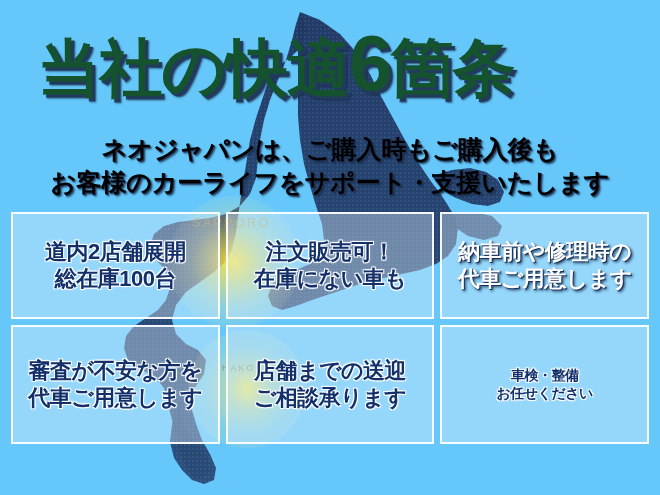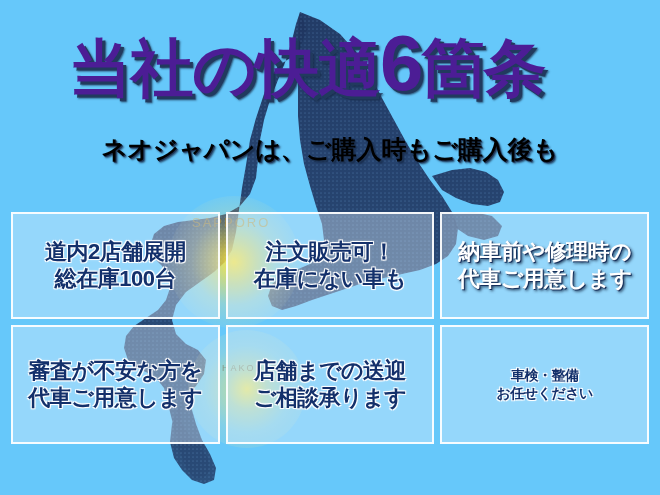--- a/index.html
+++ b/index.html
@@ -87,27 +87,26 @@
   
   #headline {
     position: absolute;
     left: 0;
     top: 24px;
     width: 552px;
     text-align: center;
     font-size: 63px;
     font-weight: bold;
     line-height: 1.0;
-    color: #4c1d95;
+    color: #14532d;
     letter-spacing: -1px;
     text-shadow:
        3px 3px 0 #213a5e,
        4px 4px 2px rgba(20,38,66,0.7);
     white-space: nowrap;
-    margin-left: 31px;
   }
   #headline .num {
     font-size: 78px;
     letter-spacing: -2px;
   }
 
   
   #subtitle {
     position: absolute;
     left: 0;
@@ -241,20 +240,21 @@
     <div class="city-glow" id="glow-sapporo"></div>
     <div class="city-glow" id="glow-hakodate"></div>
     <div class="city-label" id="label-sapporo">SAPPORO</div>
     <div class="city-label" id="label-hakodate">HAKODATE</div>
   </div>
 
   <div id="headline"><span>当社の快適</span><span class="num">6</span><span>箇条</span></div>
 
   <div id="subtitle">
     <div>ネオジャパンは、ご購入時もご購入後も</div>
+    <div>お客様のカーライフをサポート・支援いたします</div>
   </div>
 
   <div id="boxes">
 
     <div class="box dark">
       <div class="box-line">道内2店舗展開</div>
       <div class="box-line">総在庫100台</div>
     </div>
 
     <div class="box dark">

